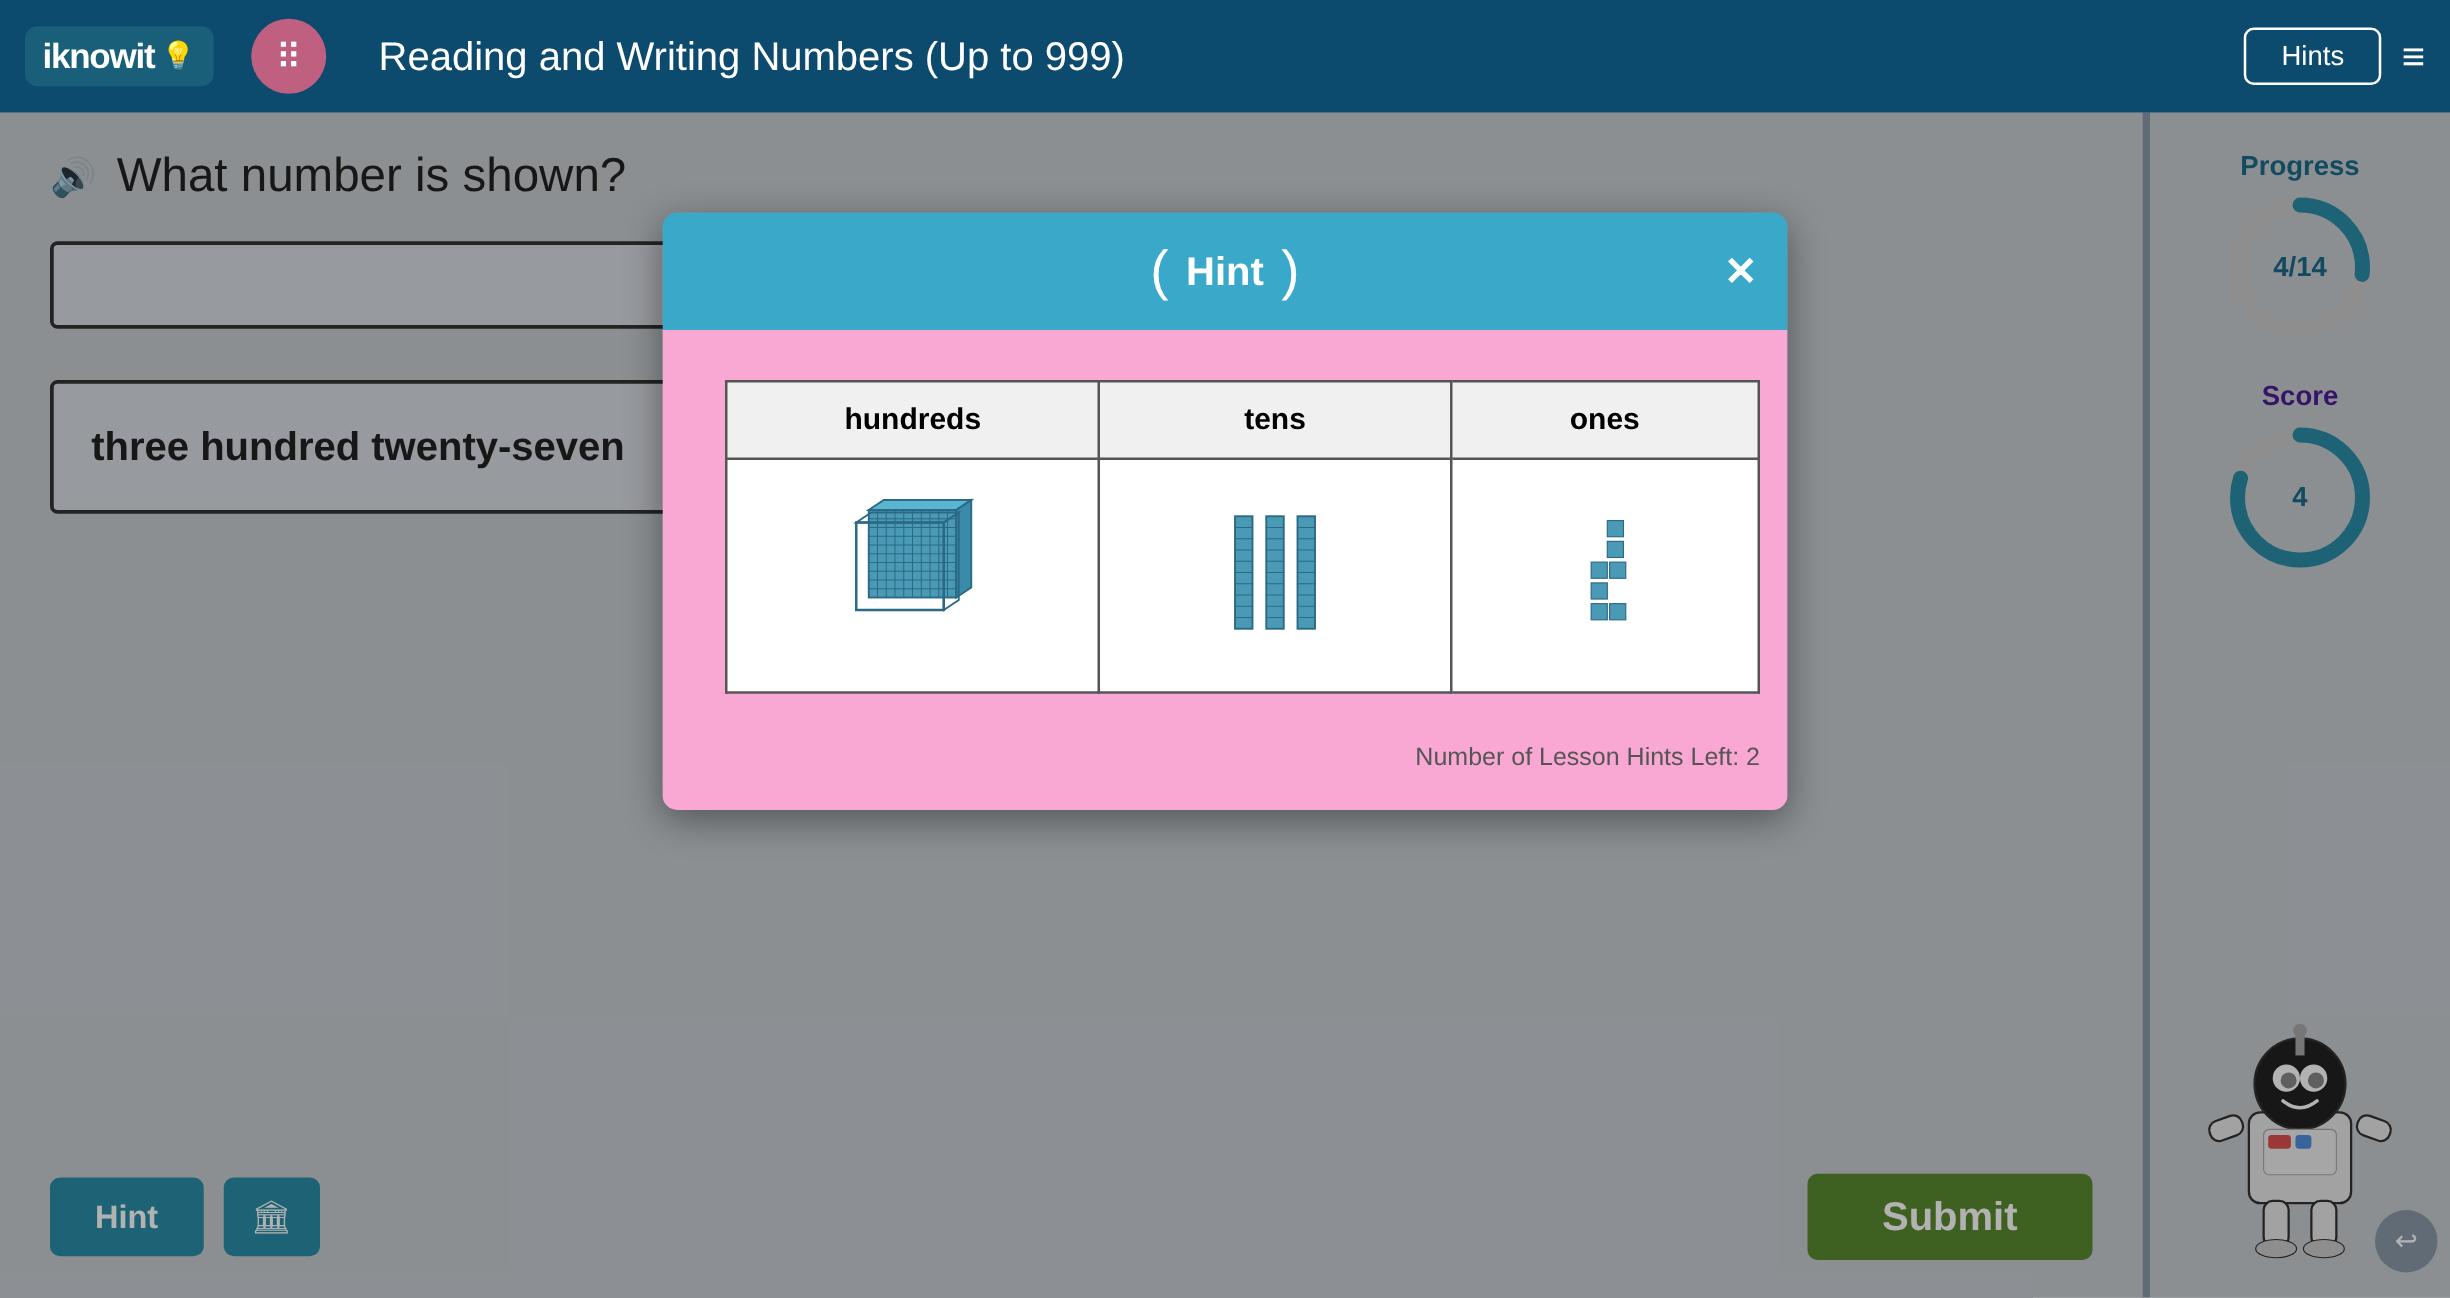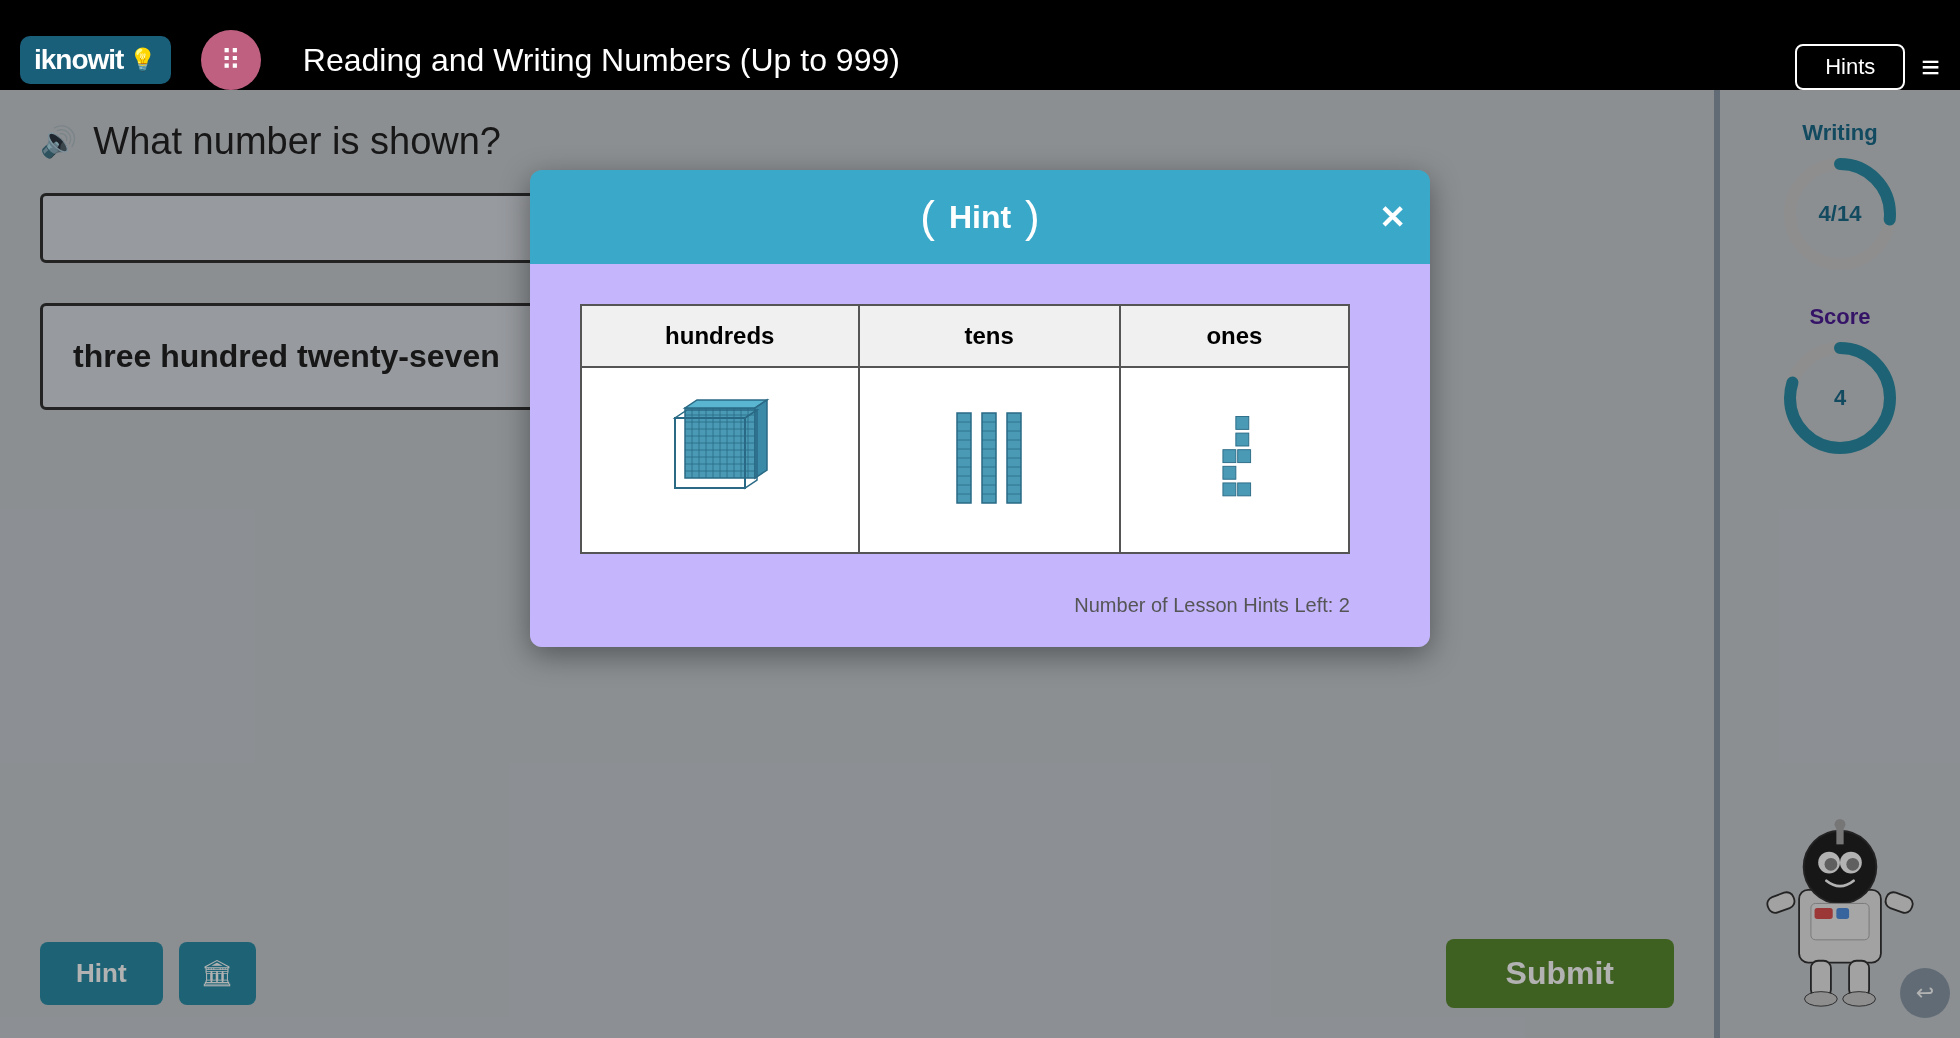--- a/index.html
+++ b/index.html
@@ -8,23 +8,23 @@
       height: 1038px;
       overflow: hidden;
       font-family: Arial, sans-serif;
       background: #b0b8c0;
     }
 
     
     #header {
       width: 100%;
       height: 90px;
-      background: #000000;
-      display: flex;
-      align-items: flex-end;
+      background: #0c4a6e;
+      display: flex;
+      align-items: center;
       padding: 0 20px;
       position: relative;
       z-index: 10;
     }
     #logo-area {
       display: flex;
       align-items: center;
       gap: 10px;
     }
     #logo-box {
@@ -314,22 +314,22 @@
       top: 50%;
       transform: translateY(-50%);
       background: transparent;
       border: none;
       color: white;
       font-size: 32px;
       cursor: pointer;
       font-weight: bold;
     }
     #hint-modal-body {
-      background: #c4b5fd;
-      padding: 40px 80px 30px 50px;
+      background: #f9a8d4;
+      padding: 40px 22px 30px 50px;
     }
     
     #place-value-table {
       width: 100%;
       border-collapse: collapse;
       margin-bottom: 30px;
     }
     #place-value-table th {
       border: 2px solid #555;
       padding: 16px 20px;
@@ -403,21 +403,21 @@
         </button>
       </div>
       <button id="submit-btn">Submit</button>
     </div>
   </div>
 
   <div id="divider"></div>
 
   <div id="sidebar">
     <div class="circle-container">
-      <span id="progress-label">Writing</span>
+      <span id="progress-label">Progress</span>
       <div class="circle-chart">
         <svg width="120" height="120" viewBox="0 0 120 120">
           <circle cx="60" cy="60" r="50" fill="none" stroke="#ccc" stroke-width="12"></circle>
           <circle cx="60" cy="60" r="50" fill="none" stroke="#2a8fa8" stroke-width="12" stroke-dasharray="314" stroke-dashoffset="230" stroke-linecap="round"></circle>
         </svg>
         <span class="circle-value">4/14</span>
       </div>
     </div>
 
     <div class="circle-container">

